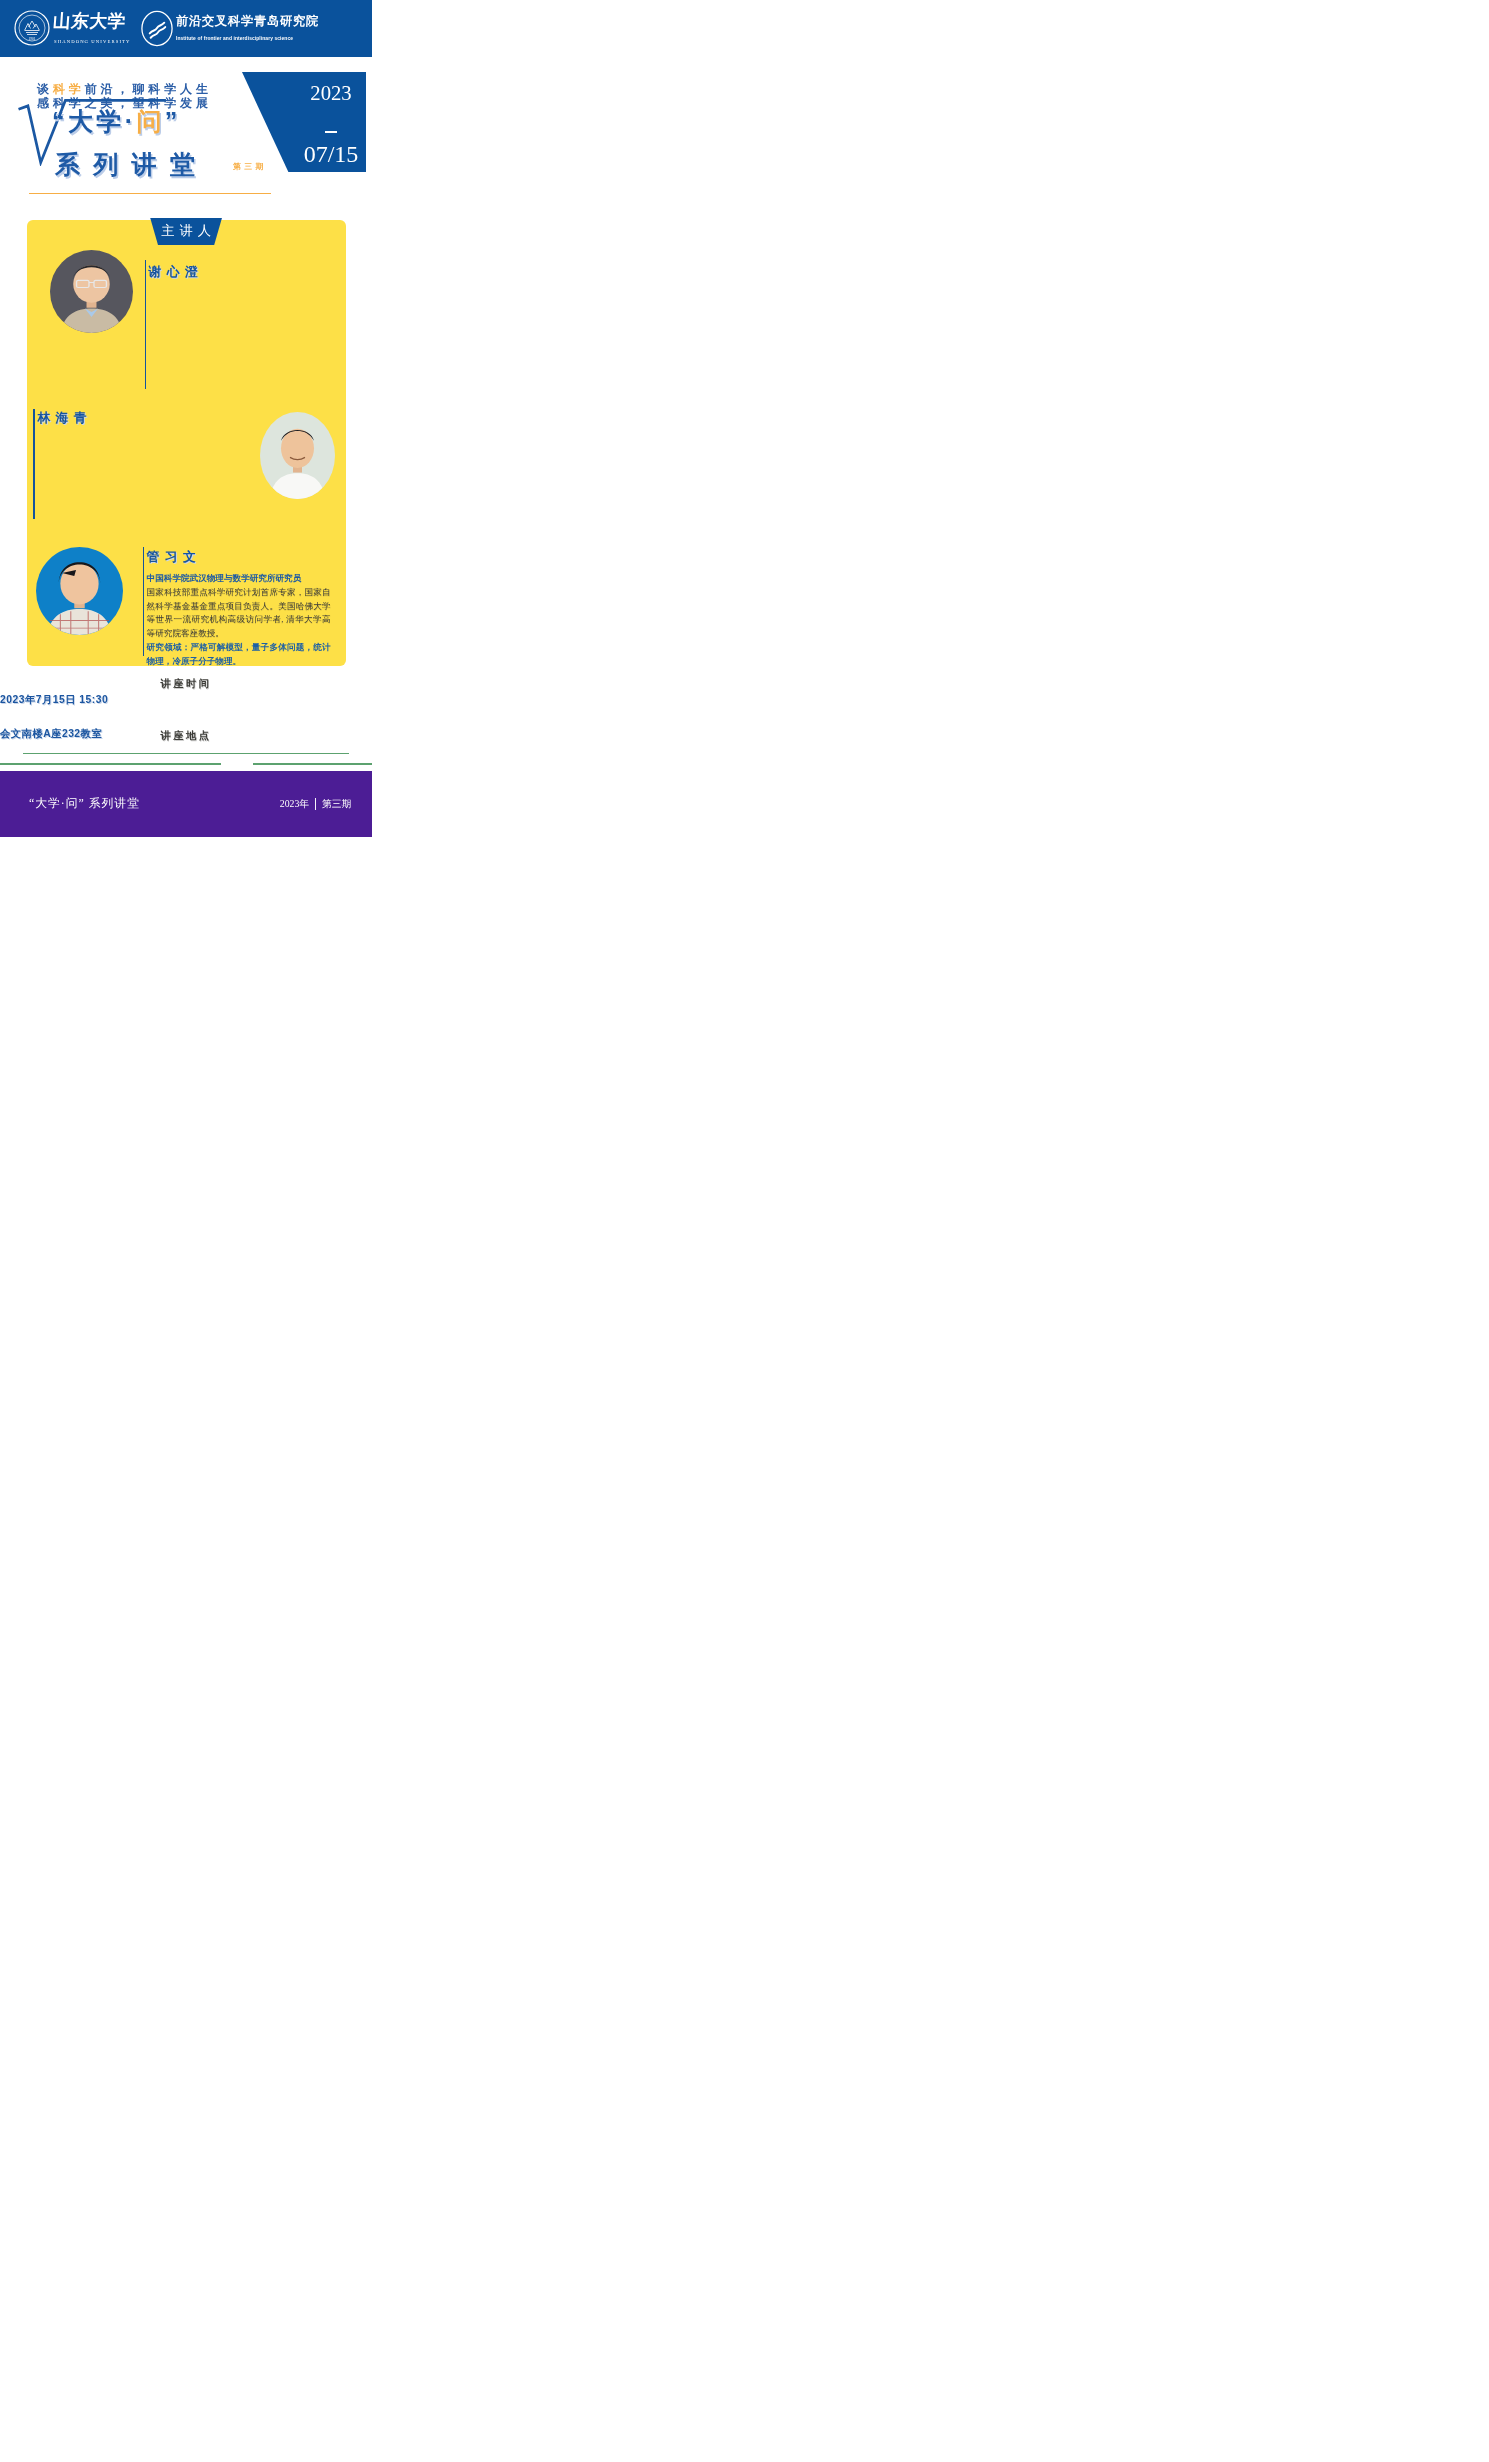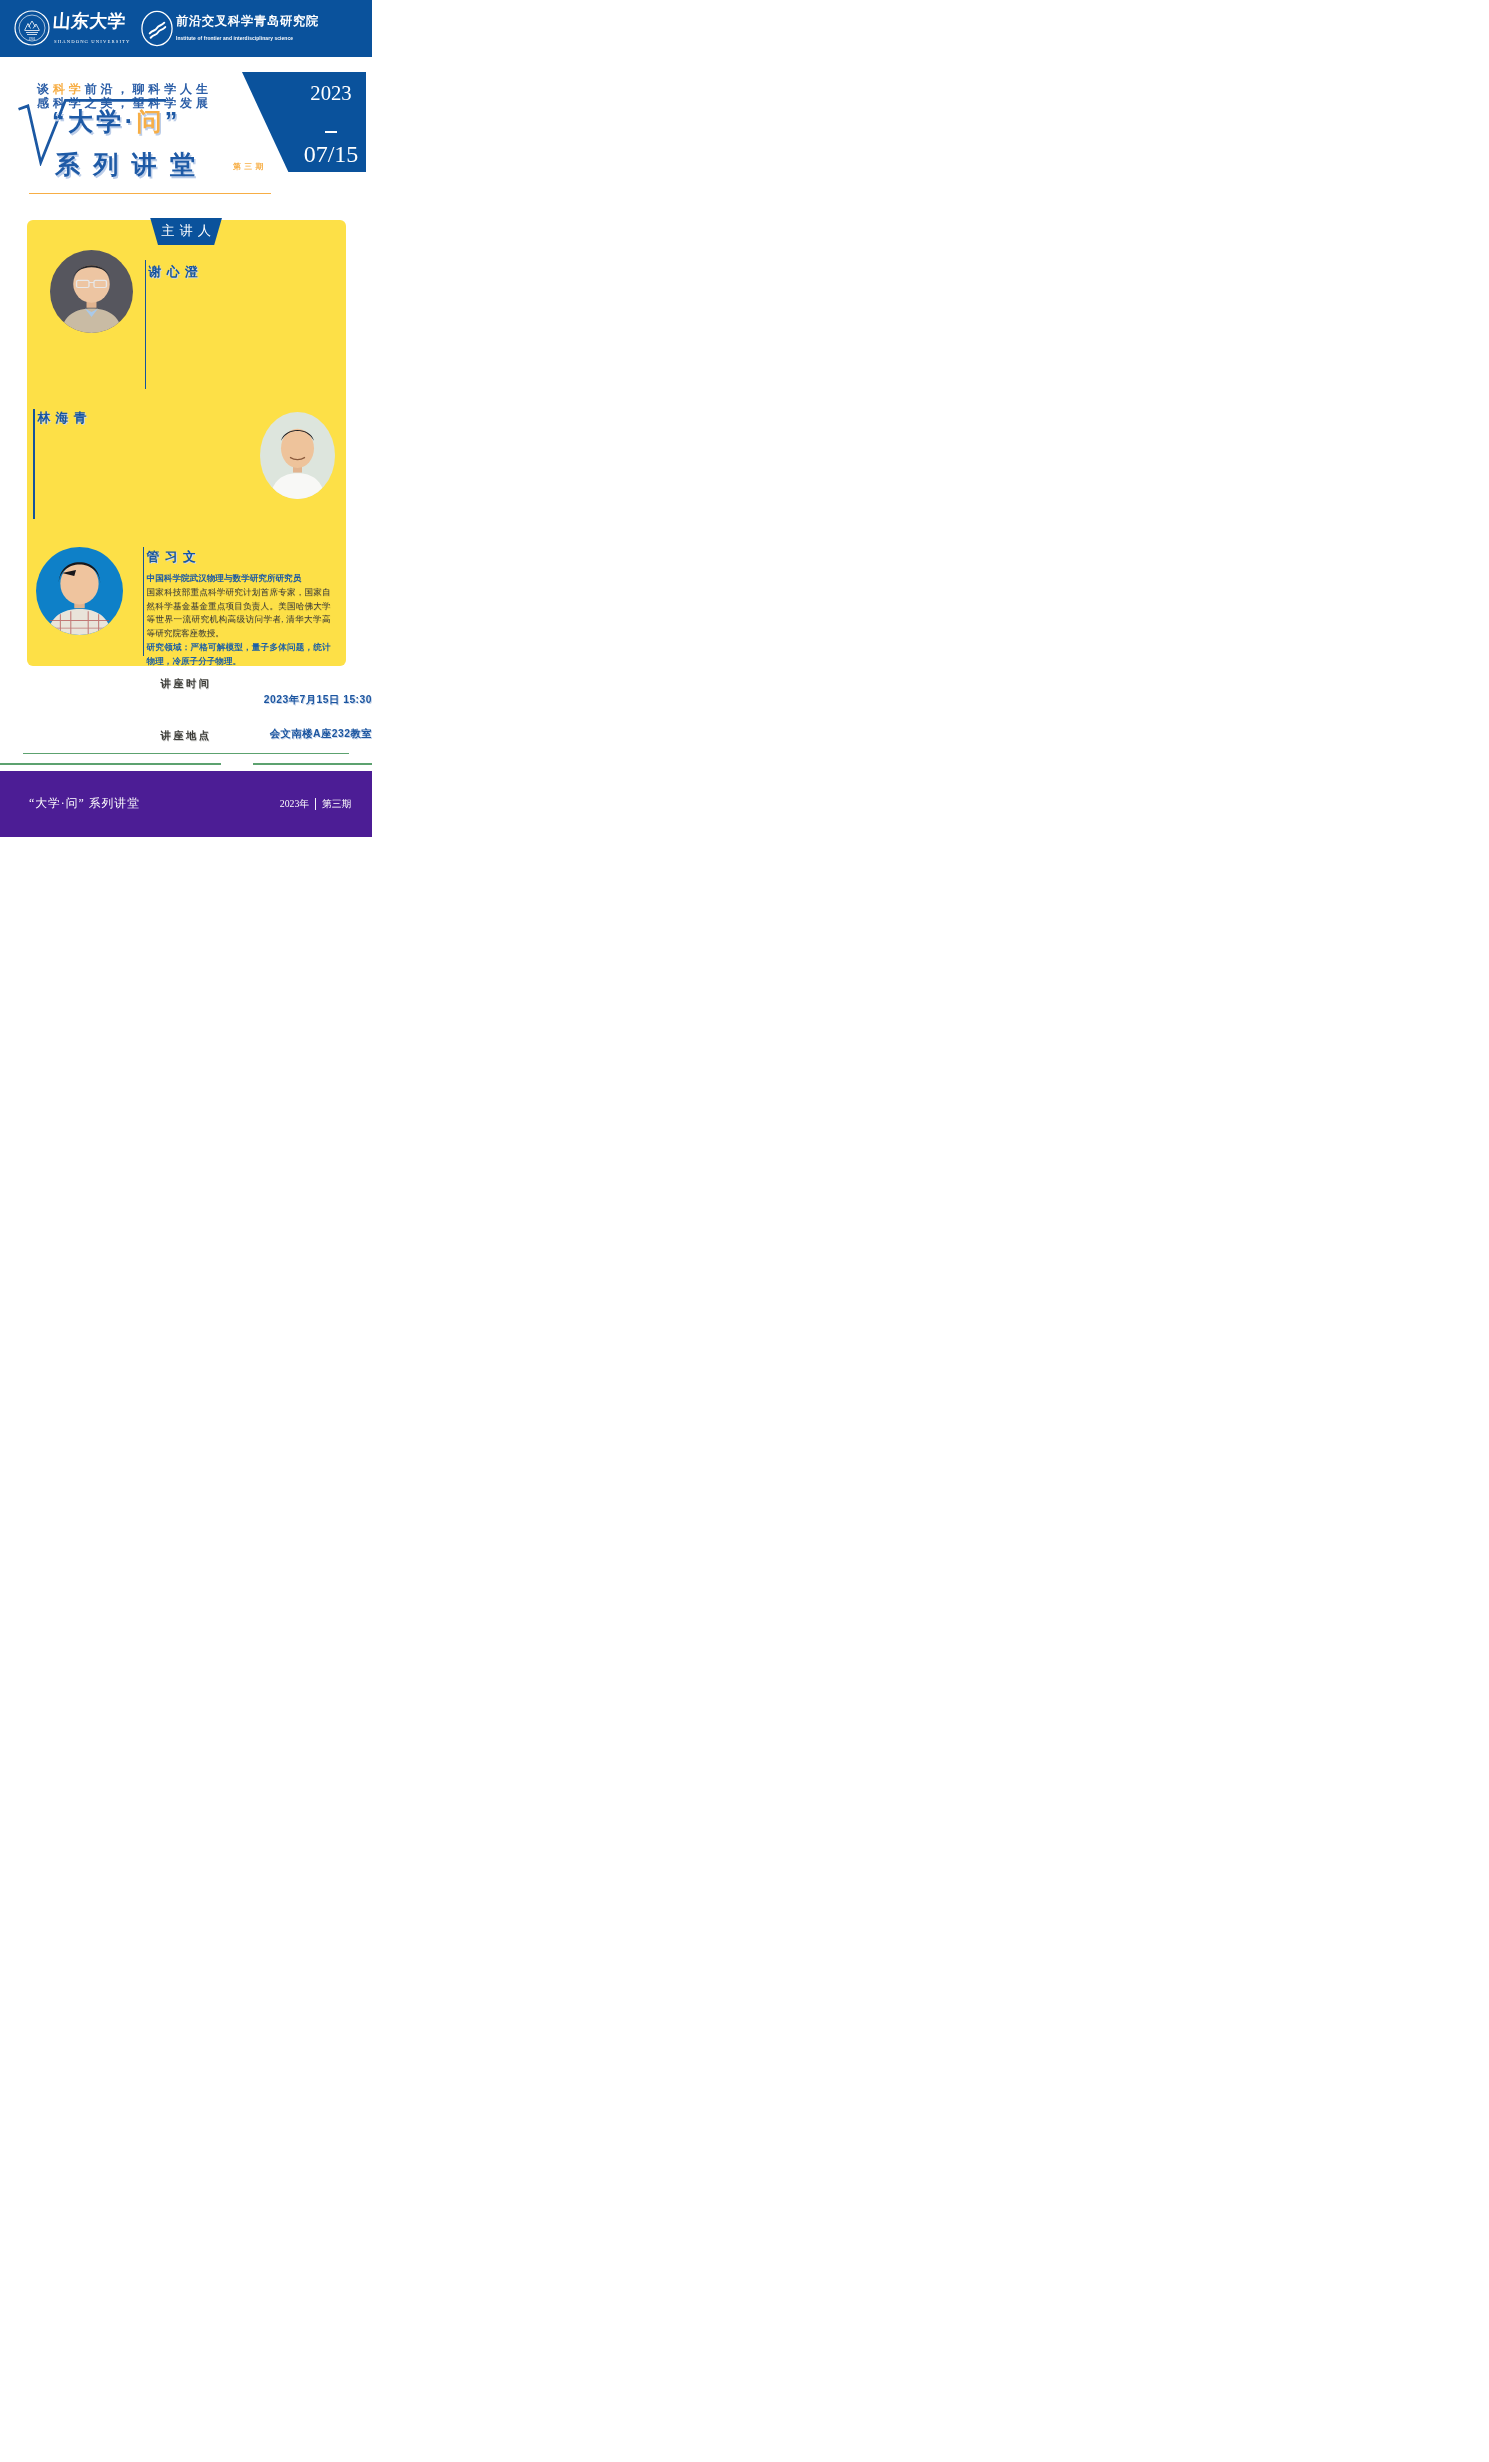--- a/index.html
+++ b/index.html
@@ -51,21 +51,21 @@
   .sp-text{position:absolute;width:184px;font-size:8.6px;line-height:13.8px;
            font-family:"Liberation Serif",serif;text-align:justify;}
   .sp-text p{margin:0;}
   .aff{color:#1C5AA4;font-weight:600;}
   .bio{color:#3B3B39;text-shadow:0.2px 0.5px 0 rgba(0,0,0,0.12);}
   .research{color:#1D60A5;font-weight:600;}
   
   .info-label{position:absolute;left:0;width:372px;text-align:center;color:#3C3C38;
         font-family:"Liberation Serif",serif;font-weight:700;font-size:10.3px;letter-spacing:2.5px;
         text-shadow:0.7px 1px 0 rgba(60,60,56,0.25);}
-  .info-value{position:absolute;left:0;width:372px;text-align:right;color:#1B55A0;
+  .info-value{position:absolute;left:0;width:372px;text-align:left;color:#1B55A0;
         font-weight:800;font-size:10.3px;letter-spacing:0.5px;text-shadow:1px 1px 0 #C9D6EA;}
   .green-line{position:absolute;background:#5CA26F;}
   
   .footer{position:absolute;left:0;top:771px;width:372px;height:66px;background:#4c1d95;
         display:flex;align-items:center;justify-content:space-between;
         padding:0 20.7px 0 29px;box-sizing:border-box;}
   .footer-left{color:#fff;font-family:"Liberation Serif",serif;font-size:11.8px;letter-spacing:1px;}
   .footer-right{display:flex;align-items:center;color:#fff;font-family:"Liberation Serif",serif;font-size:9.8px;}
   .footer-divider{width:1px;height:11.8px;background:#fff;opacity:0.95;margin:0 5.9px;}
 </style>

